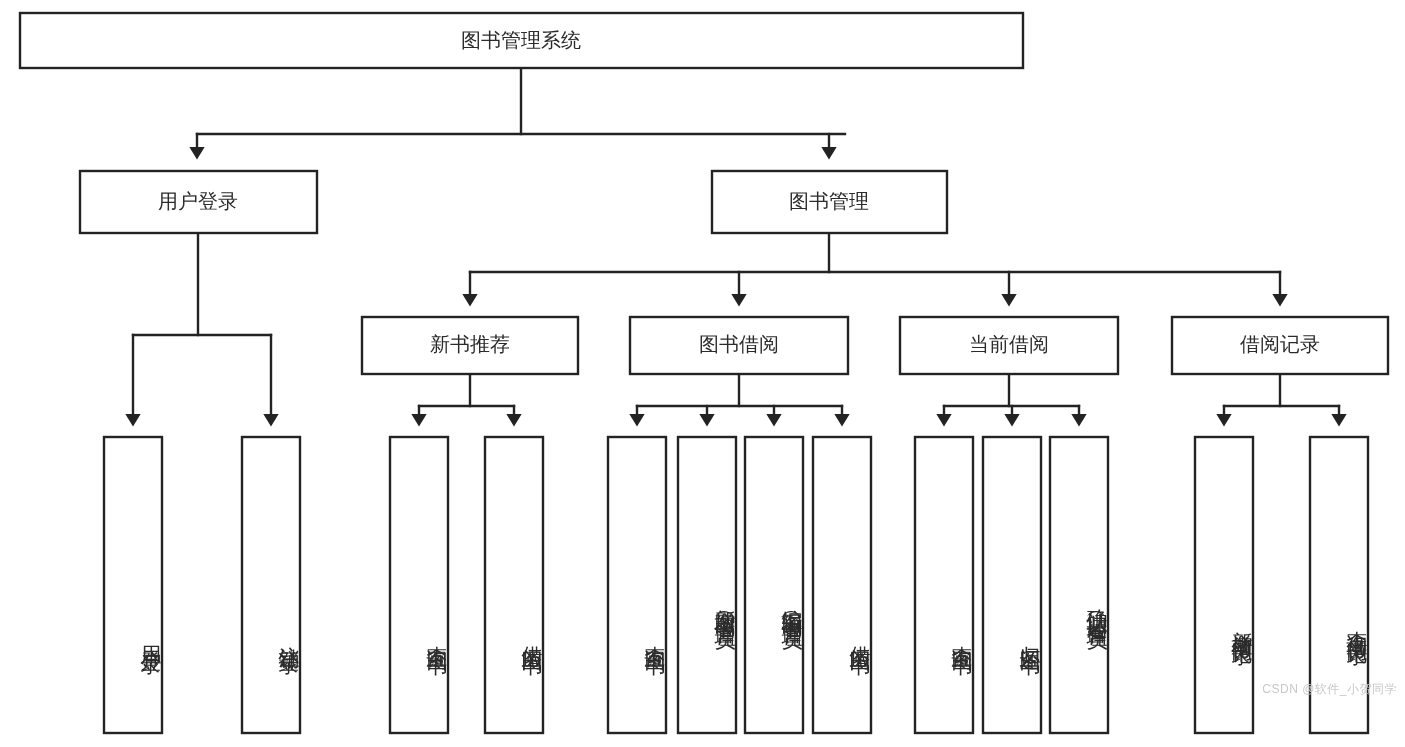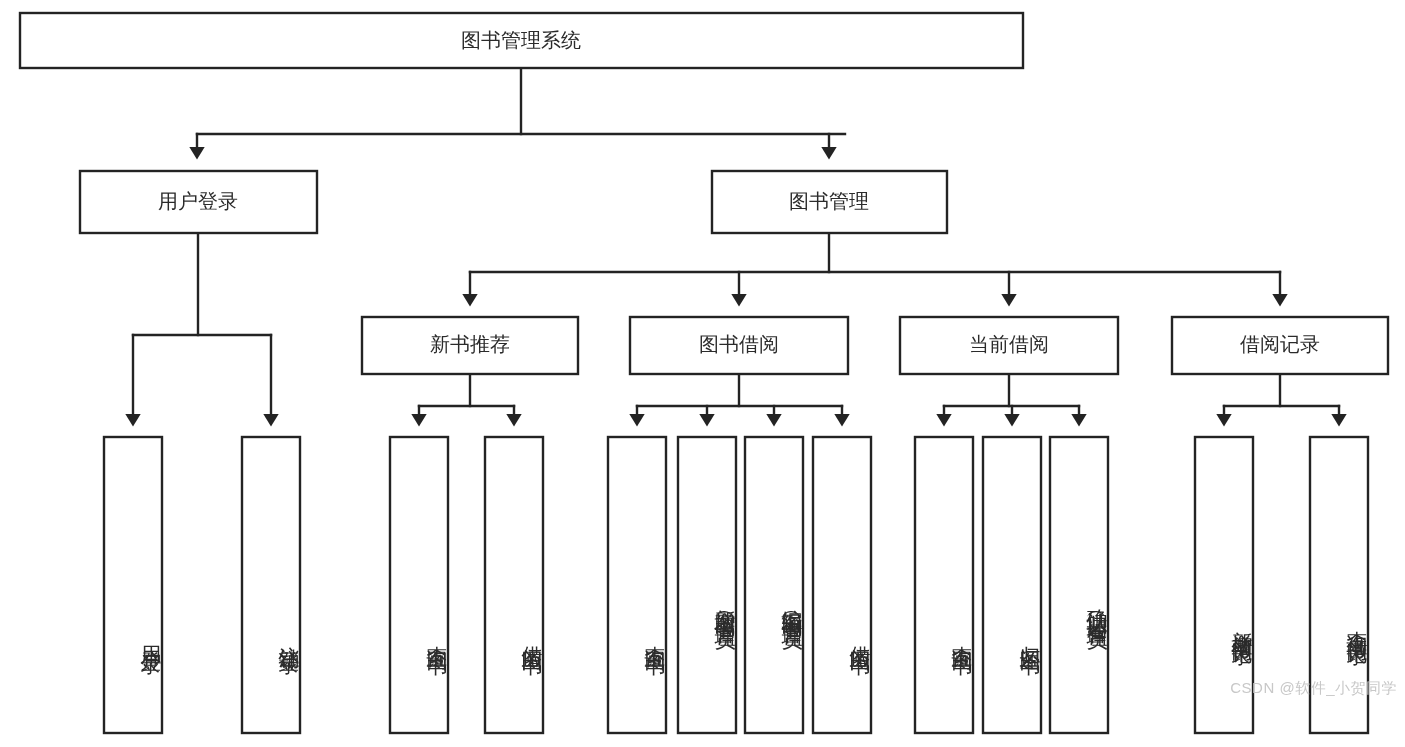--- a/index.html
+++ b/index.html
@@ -63,21 +63,21 @@
     pointer-events: none;
     display: flex;
     align-items: flex-start;
     justify-content: center;
   }
   .watermark {
     position: absolute;
     right: 8px;
     bottom: 4px;
     font-family: "Liberation Sans", "DejaVu Sans", sans-serif;
-    font-size: 15px;
+    font-size: 12px;
     color: #c8c8c8;
     letter-spacing: 0.5px;
     white-space: nowrap;
   }
 </style>
 </head>
 <body>
 
 <div id="diagram-root">
 

